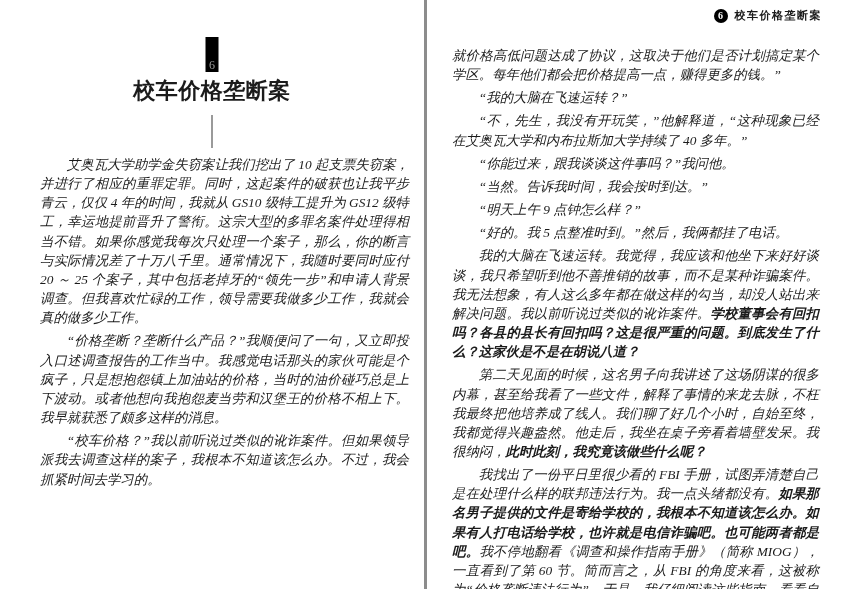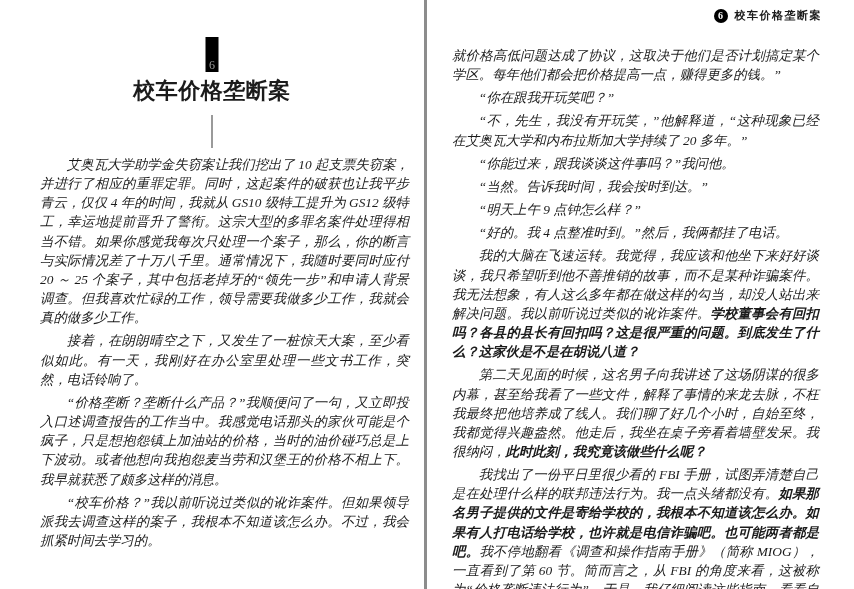--- a/index.html
+++ b/index.html
@@ -74,40 +74,39 @@
   <div class="page page-left">
     <div class="chapter-head">
       <div class="chapter-bar">
         <span class="num">6</span>
       </div>
       <div class="chapter-title">校车价格垄断案</div>
       <div class="title-rule"></div>
     </div>
     <div class="body-text body-left" id="body-left">
         <p class="para indent"><span>艾奥瓦大学助学金失窃案让我们挖出了 10 起支票失窃案，并进行了相应的重罪定罪。同时，这起案件的破获也让我平步青云，仅仅 4 年的时间，我就从 GS10 级特工提升为 GS12 级特工，幸运地提前晋升了警衔。这宗大型的多罪名案件处理得相当不错。如果你感觉我每次只处理一个案子，那么，你的断言与实际情况差了十万八千里。通常情况下，我随时要同时应付 20 ～ 25 个案子，其中包括老掉牙的“领先一步”和申请人背景调查。但我喜欢忙碌的工作，领导需要我做多少工作，我就会真的做多少工作。</span></p>
-        <p class="para indent"><span>接着，在朗朗晴空之下，又发生了一桩惊天大案，至少看似如此。有一天，我刚好在办公室里处理一些文书工作，突然，电话铃响了。</span></p>
         <p class="para indent"><span>“价格垄断？垄断什么产品？”我顺便问了一句，又立即投入口述调查报告的工作当中。我感觉电话那头的家伙可能是个疯子，只是想抱怨镇上加油站的价格，当时的油价碰巧总是上下波动。或者他想向我抱怨麦当劳和汉堡王的价格不相上下。我早就获悉了颇多这样的消息。</span></p>
         <p class="para indent"><span>“校车价格？”我以前听说过类似的讹诈案件。但如果领导派我去调查这样的案子，我根本不知道该怎么办。不过，我会抓紧时间去学习的。</span></p>
       </div>
   </div>
 
   <div class="gutter"></div>
 
   <div class="page page-right">
     <div class="running-head">
       <span class="chapter-badge">6</span>
       <span class="running-title">校车价格垄断案</span>
     </div>
     <div class="body-text body-right" id="body-right">
         <p class="para"><span>就价格高低问题达成了协议，这取决于他们是否计划搞定某个学区。每年他们都会把价格提高一点，赚得更多的钱。”</span></p>
-        <p class="para indent"><span>“你在跟我开玩笑吧？”</span></p>
-        <p class="para indent"><span>“不，先生，我没有开玩笑，”他解释道，“这种现象已经在艾奥瓦大学和内布拉斯加大学持续了 20 多年。”</span></p>
+        <p class="para indent"><span>“我的大脑在飞速运转？”</span></p>
+        <p class="para indent"><span>“不，先生，我没有开玩笑，”他解释道，“这种现象已经在艾奥瓦大学和内布拉斯加大学持续了 40 多年。”</span></p>
         <p class="para indent"><span>“你能过来，跟我谈谈这件事吗？”我问他。</span></p>
         <p class="para indent"><span>“当然。告诉我时间，我会按时到达。”</span></p>
         <p class="para indent"><span>“明天上午 9 点钟怎么样？”</span></p>
-        <p class="para indent"><span>“好的。我 4 点整准时到。”然后，我俩都挂了电话。</span></p>
+        <p class="para indent"><span>“好的。我 5 点整准时到。”然后，我俩都挂了电话。</span></p>
         <p class="para indent"><span>我的大脑在飞速运转。我觉得，我应该和他坐下来好好谈谈，我只希望听到他不善推销的故事，而不是某种诈骗案件。我无法想象，有人这么多年都在做这样的勾当，却没人站出来解决问题。我以前听说过类似的讹诈案件。</span><b>学校董事会有回扣吗？各县的县长有回扣吗？这是很严重的问题。到底发生了什么？这家伙是不是在胡说八道？</b></p>
         <p class="para indent"><span>第二天见面的时候，这名男子向我讲述了这场阴谋的很多内幕，甚至给我看了一些文件，解释了事情的来龙去脉，不枉我最终把他培养成了线人。我们聊了好几个小时，自始至终，我都觉得兴趣盎然。他走后，我坐在桌子旁看着墙壁发呆。我很纳闷，</span><b>此时此刻，我究竟该做些什么呢？</b></p>
         <p class="para indent"><span>我找出了一份平日里很少看的 FBI 手册，试图弄清楚自己是在处理什么样的联邦违法行为。我一点头绪都没有。</span><b>如果那名男子提供的文件是寄给学校的，我根本不知道该怎么办。如果有人打电话给学校，也许就是电信诈骗吧。也可能两者都是吧。</b><span>我不停地翻看《调查和操作指南手册》（简称 MIOG），一直看到了第 60 节。简而言之，从 FBI 的角度来看，这被称为“价格垄断违法行为”。于是，我仔细阅读这些指南，看看自己是否可以找出下一步该做什么。总之，我发现的最重要的信息就是“当联邦调查</span></p>
       </div>
   </div>
 
 </div>
 
 </body></html>

